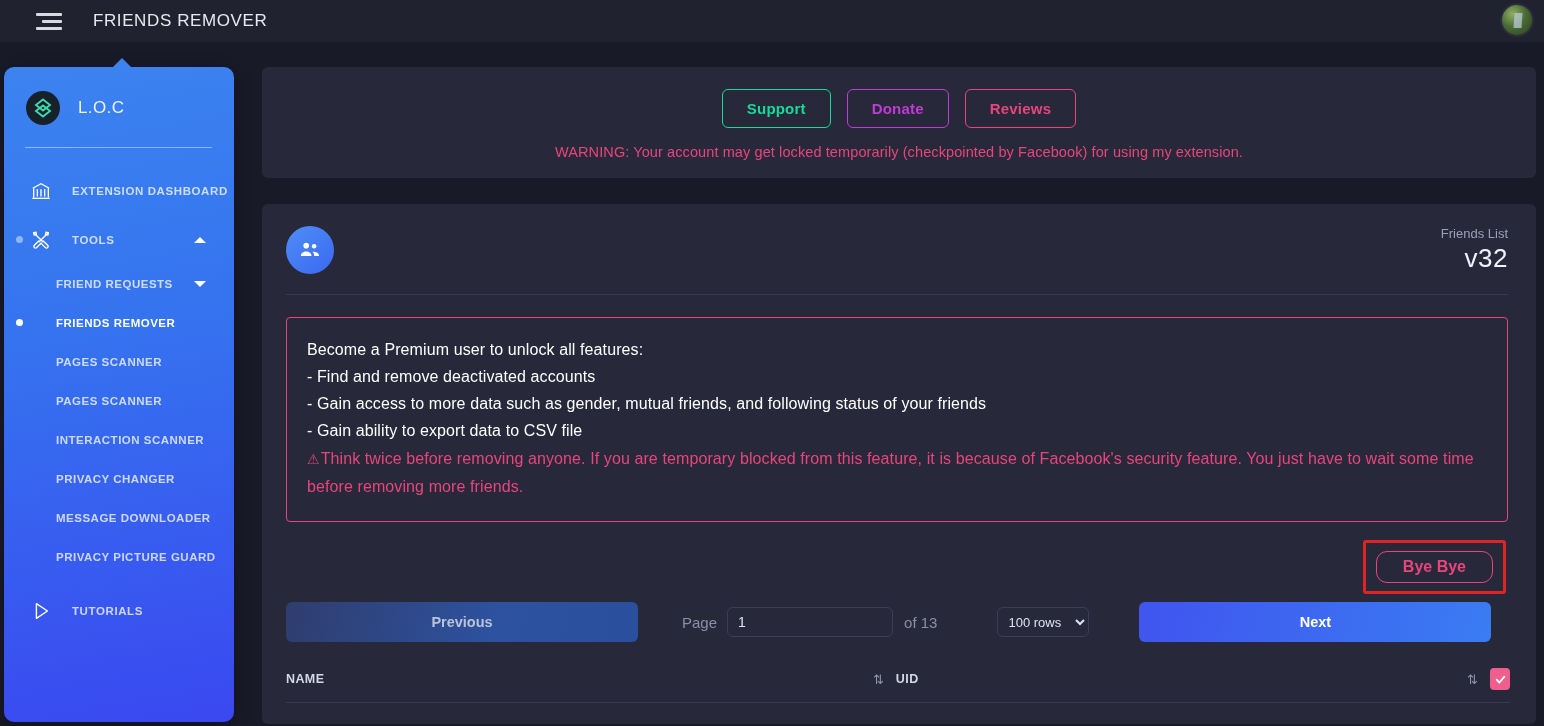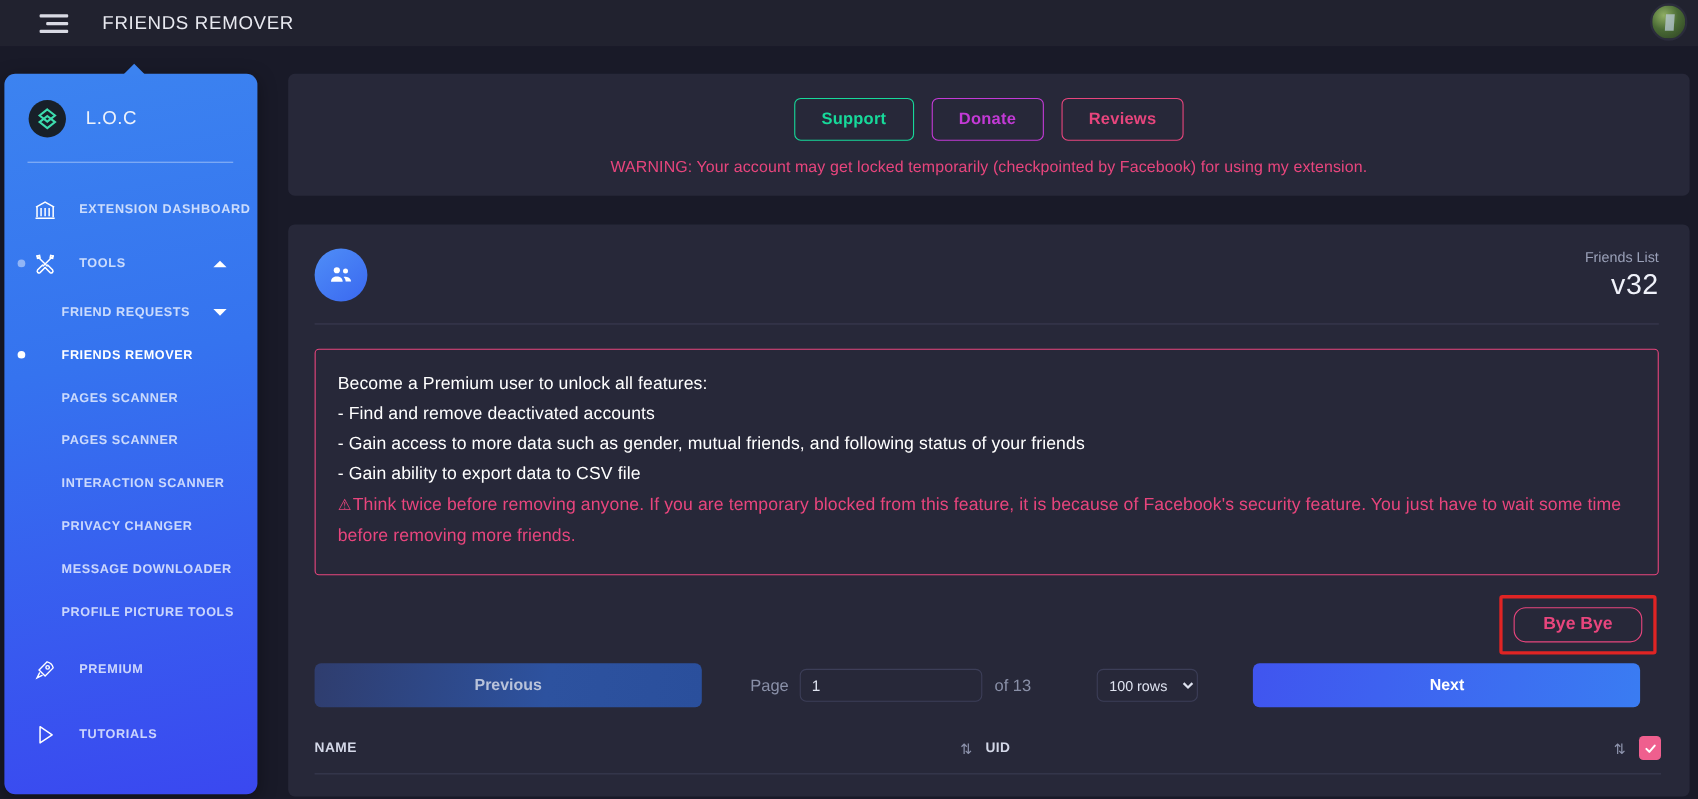--- a/index.html
+++ b/index.html
@@ -282,33 +282,23 @@
       <div class="nav-item sub">
         <span class="nav-label">INTERACTION SCANNER</span>
       </div>
       <div class="nav-item sub">
         <span class="nav-label">PRIVACY CHANGER</span>
       </div>
       <div class="nav-item sub">
         <span class="nav-label">MESSAGE DOWNLOADER</span>
       </div>
       <div class="nav-item sub">
-        <span class="nav-label">PROFILE PICTURE TOOLS</span>
-      </div>
-
-      <div class="nav-item" style="margin-top:8px">
-        <span class="nav-icon">
-          <svg width="22" height="22" viewBox="0 0 24 24" fill="none" stroke="#ffffff" stroke-width="1.4" stroke-linecap="round">
-            <path d="M14 4 c4 1 5.5 3.5 6 6 L12 18 L6 12 Z"></path>
-            <circle cx="14.5" cy="9.5" r="1.7"></circle>
-            <path d="M6.5 15 L4 20 L9 17.5"></path>
-          </svg>
-        </span>
-        <span class="nav-label">PREMIUM</span>
-      </div>
+        <span class="nav-label">PRIVACY PICTURE GUARD</span>
+      </div>
+
 
       <div class="nav-item" style="margin-top:10px">
         <span class="nav-icon">
           <svg width="22" height="22" viewBox="0 0 24 24" fill="none" stroke="#ffffff" stroke-width="1.5" stroke-linejoin="round">
             <path d="M7 4 L19 12 L7 20 Z"></path>
           </svg>
         </span>
         <span class="nav-label">TUTORIALS</span>
       </div>
 

